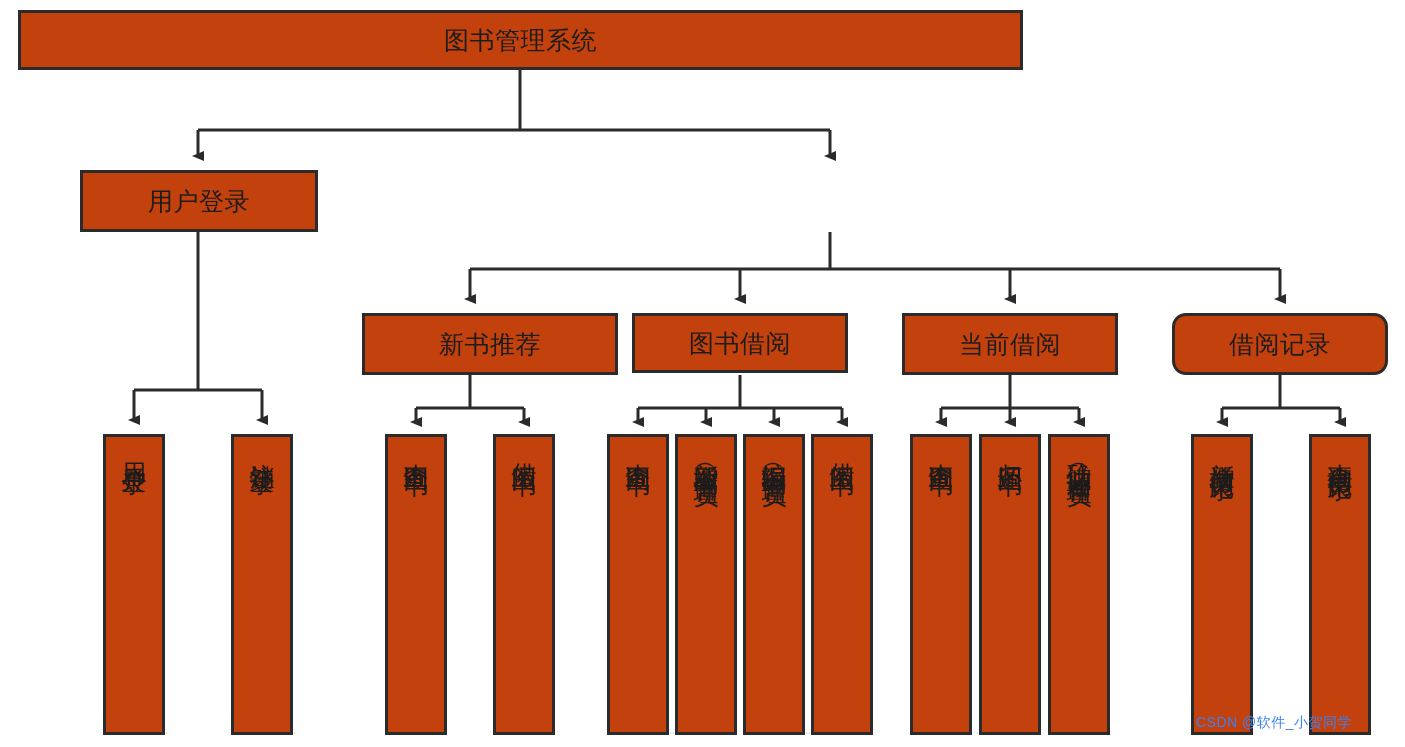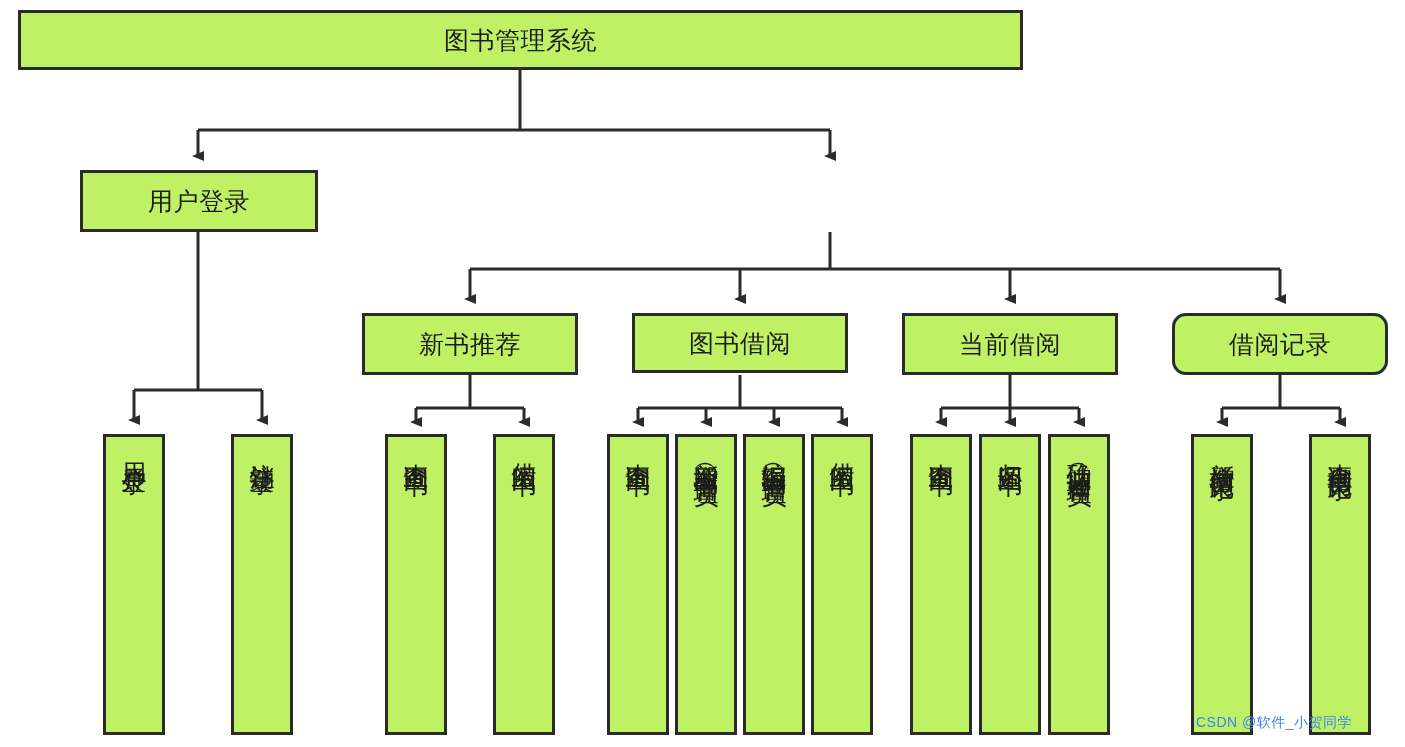--- a/index.html
+++ b/index.html
@@ -22,21 +22,21 @@
     left: 0;
     top: 0;
     width: 1405px;
     height: 747px;
     pointer-events: none;
   }
   .node {
     position: absolute;
     box-sizing: border-box;
     border: 3px solid #2b2b2b;
-    background: #bef264;
+    background: #c2410c;
     display: flex;
     align-items: center;
     justify-content: center;
     color: #1c1c1c;
   }
   .node .label {
     display: block;
     text-align: center;
     line-height: 1.15;
     letter-spacing: 0.5px;
@@ -127,21 +127,21 @@
   </svg>
 
   <div class="node h root" style="left:18px; top:10px; width:1005px; height:60px;">
     <span class="label">图书管理系统</span>
   </div>
 
   <div class="node h" style="left:80px; top:170px; width:238px; height:62px;">
     <span class="label">用户登录</span>
   </div>
 
-  <div class="node h" style="left:362px; top:313px; width:216px; height:62px;">
+  <div class="node h" style="left:362px; top:313px; width:256px; height:62px;">
     <span class="label">新书推荐</span>
   </div>
   <div class="node h" style="left:632px; top:313px; width:216px; height:60px;">
     <span class="label">图书借阅</span>
   </div>
   <div class="node h" style="left:902px; top:313px; width:216px; height:62px;">
     <span class="label">当前借阅</span>
   </div>
   <div class="node h" style="left:1172px; top:313px; width:216px; height:62px;border-radius:14px;">
     <span class="label">借阅记录</span>

